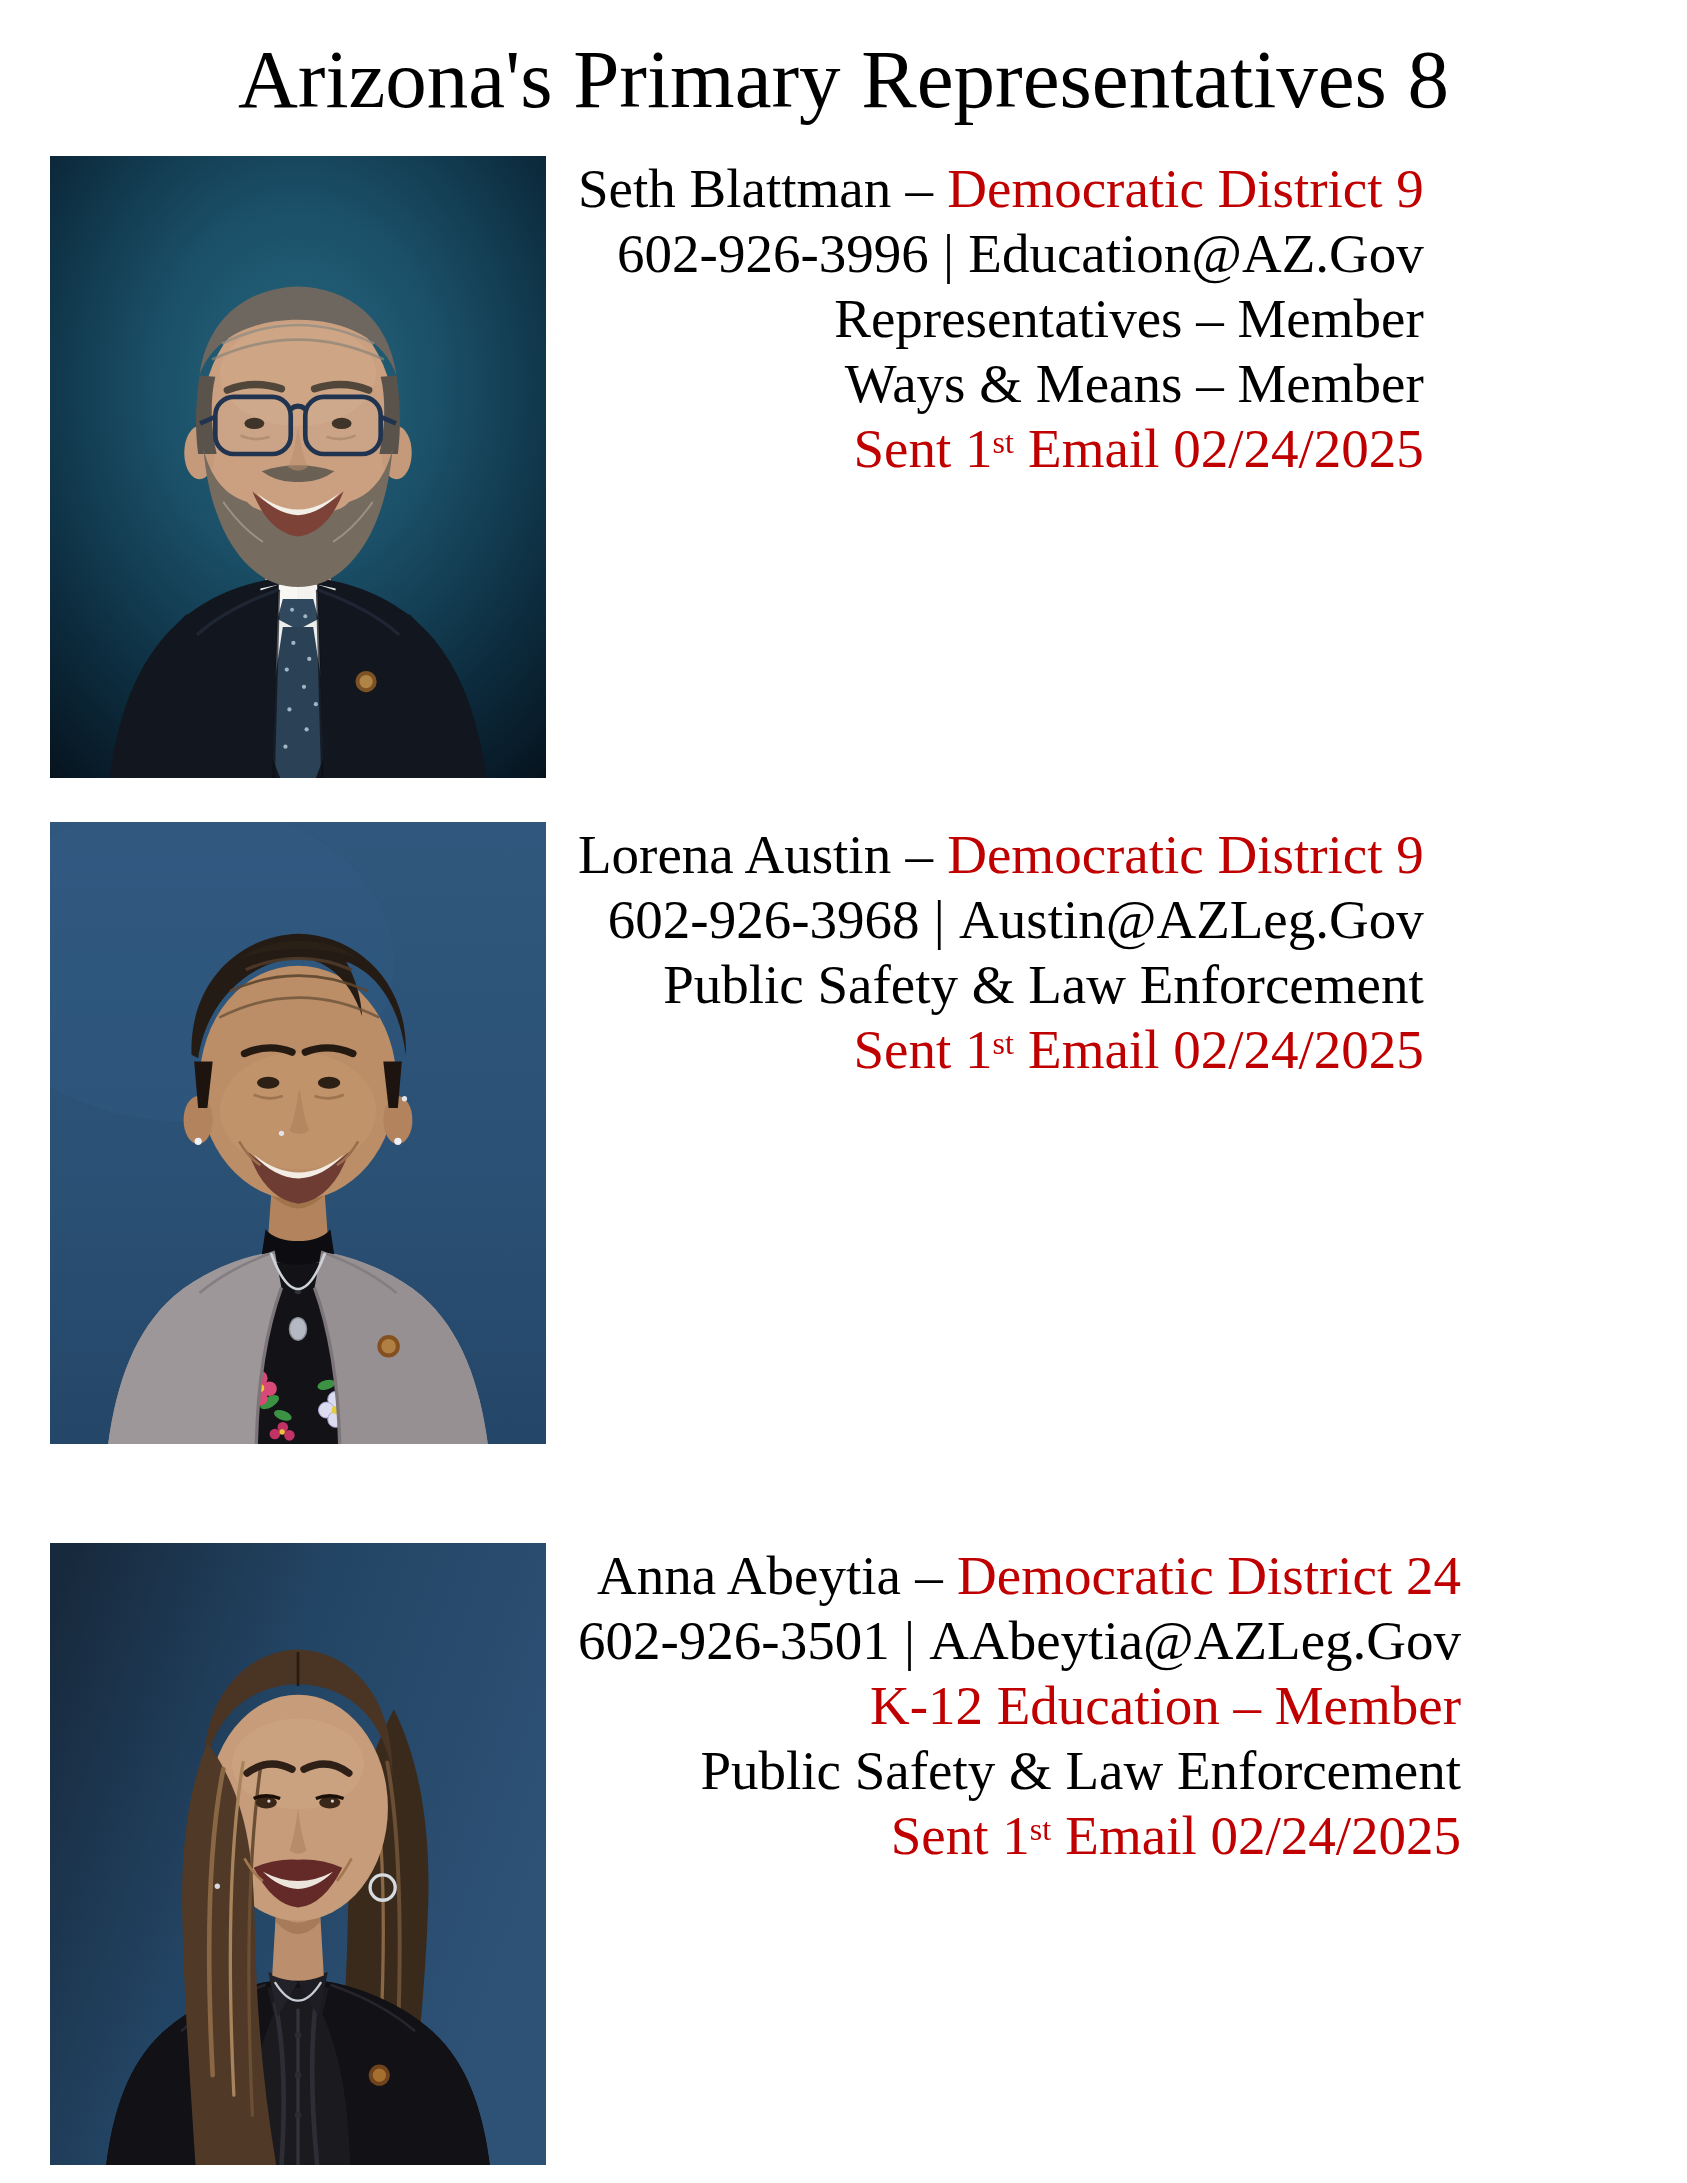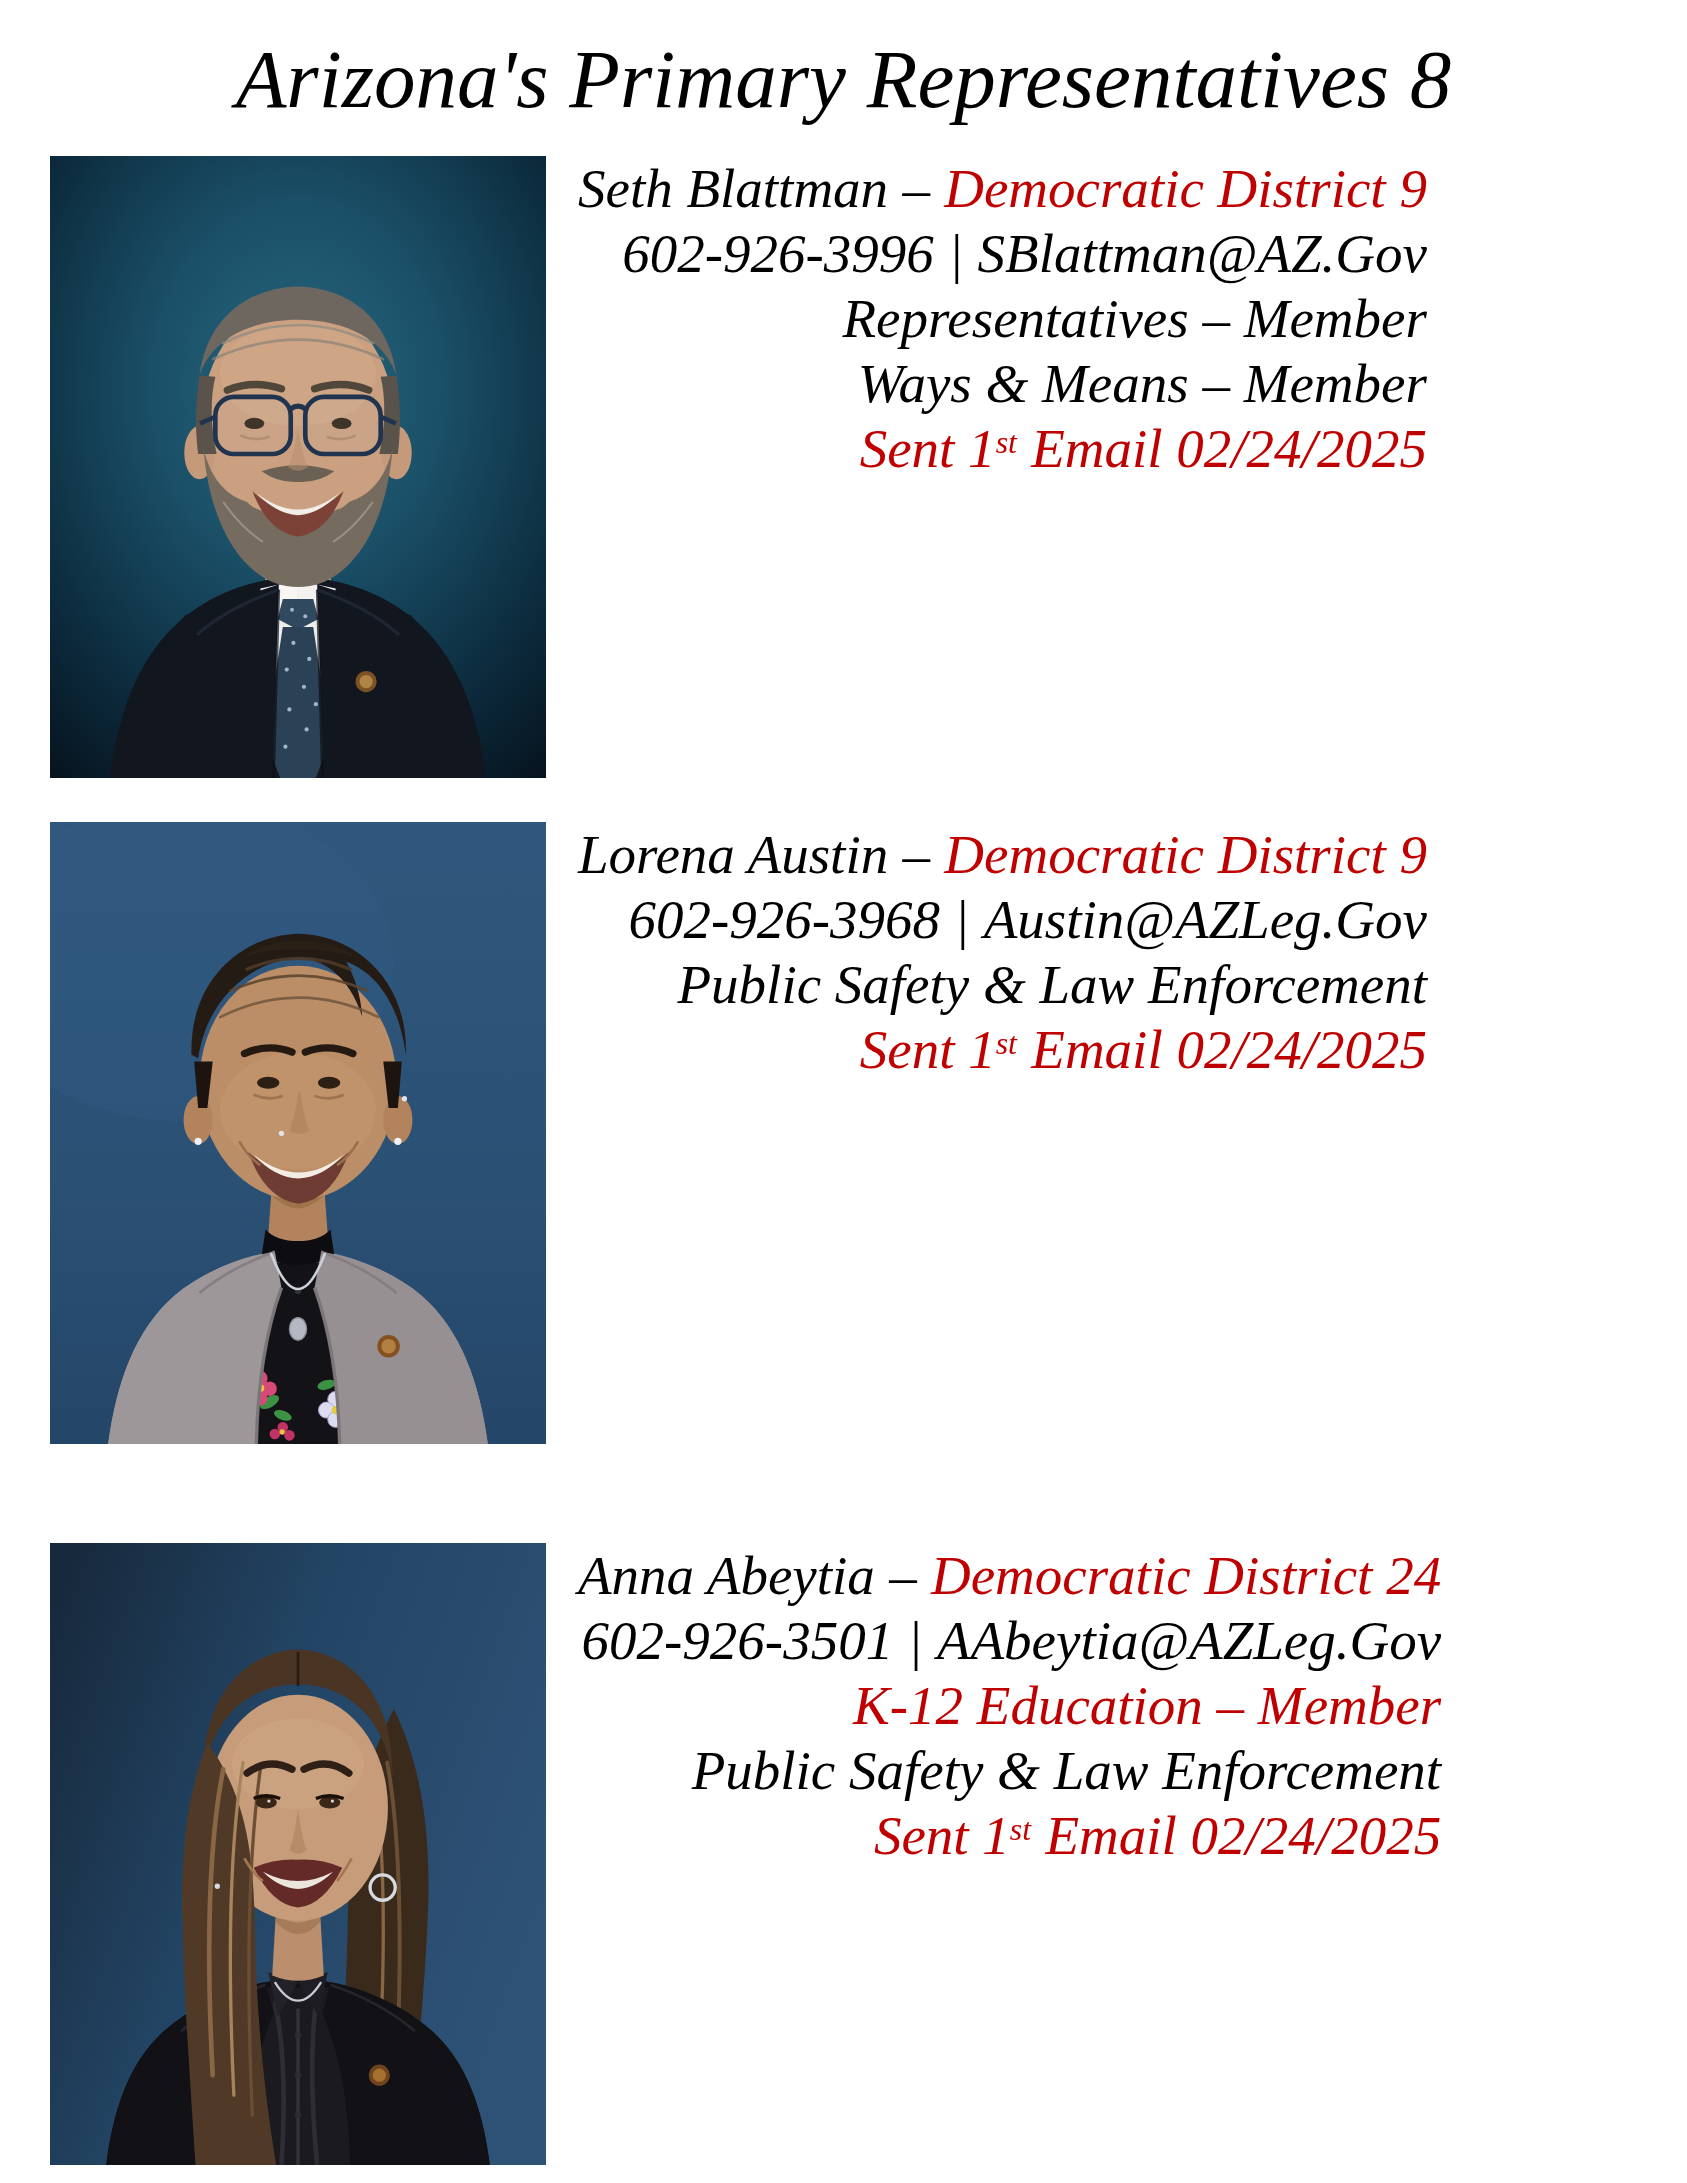--- a/index.html
+++ b/index.html
@@ -1,20 +1,20 @@
 <!DOCTYPE html>
 <html style="font-size:10.6px"><head>
 <meta charset="utf-8">
 <style>
   html,body{margin:0;padding:0;}
   body{
     width:1687px;height:2183px;background:#ffffff;
     font-family:"Liberation Serif", serif;color:#000;
   }
-  .page{position:relative;width:1687px;height:2183px;overflow:hidden;background:#fff;font-style:italic;}
+  .page{position:relative;width:1687px;height:2183px;overflow:hidden;background:#fff;}
   .title{
     position:absolute;left:0;top:37px;width:1687px;text-align:center;
     font-size:83px;line-height:85px;font-weight:400;color:#000;white-space:nowrap;
   }
   .profile{position:absolute;left:0;width:1687px;height:622px;}
   .profile.p1{top:156px}
   .profile.p2{top:822px}
   .profile.p3{top:1543px}
   .photo{
     position:absolute;left:50px;top:0;width:496px;height:622px;overflow:hidden;
@@ -118,21 +118,21 @@
           <path d="M250 392 L227 402" stroke-width="7" fill="none"></path>
           <path d="M500 392 L523 402" stroke-width="7" fill="none"></path>
         </g>
       </svg>
     </div>
     <div class="info">
       <div class="line">
         <span>Seth Blattman</span><span class="dash">–</span><span class="red">Democratic District 9</span>
       </div>
       <div class="line">
-        <span>602-926-3996</span><span class="pipe">|</span><span>SBlattman@AZ.Gov</span>
+        <span>602-926-3996</span><span class="pipe">|</span><span>Education@AZ.Gov</span>
       </div>
       <div class="line">Representatives – Member</div>
       <div class="line">Ways &amp; Means – Member</div>
       <div class="line red">
         <span>Sent 1</span><sup class="ord">st</sup><span class="sent-rest">Email 02/24/2025</span>
       </div>
     </div>
   </section>
 
   <section class="profile p2">

